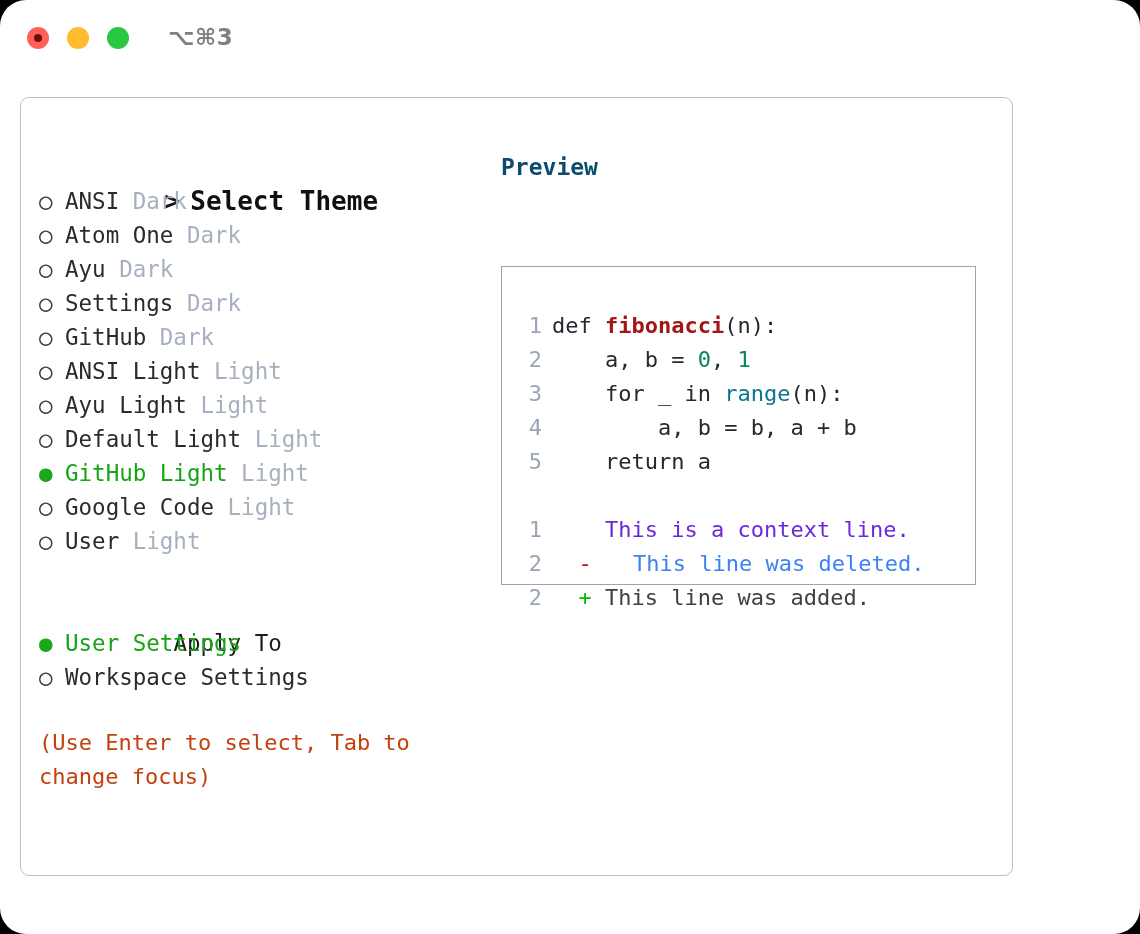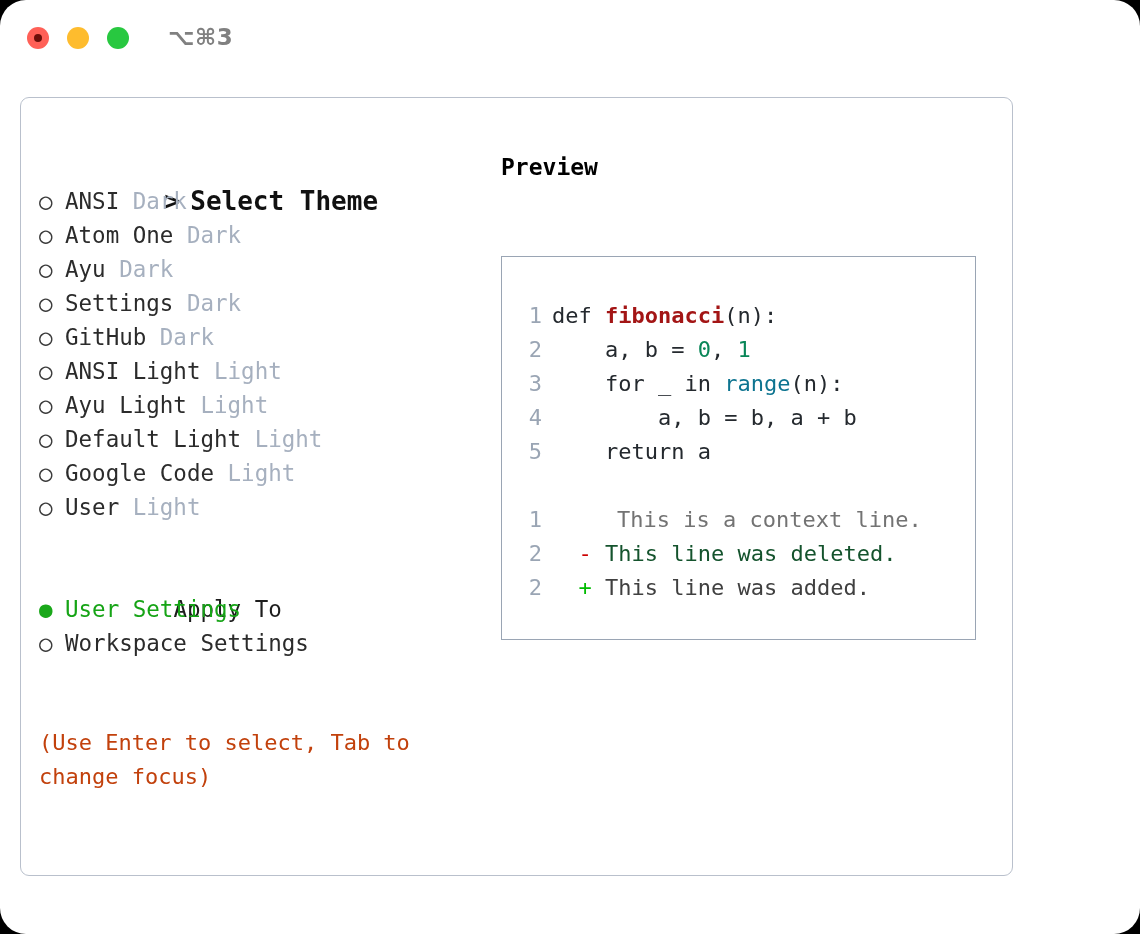--- a/index.html
+++ b/index.html
@@ -122,29 +122,29 @@
   
   #preview-column {
     position: absolute;
     left: 480px;
     top: 52px;
     width: 495px;
   }
   #preview-title {
     font-size: 23px;
     font-weight: 700;
-    color: #000000;
+    color: #0c4a6e;
     line-height: 34px;
   }
   #preview-box {
     position: absolute;
     left: 0px;
-    top: 106px;
+    top: 116px;
     width: 475px;
-    height: 384px;
+    height: 319px;
     border: 1.5px solid #9aa5b4;
     background: #ffffff;
     box-sizing: border-box;
   }
   #code-area {
     position: absolute;
     left: 18px;
     top: 42px;
     font-size: 22px;
     line-height: 34px;
@@ -156,22 +156,22 @@
     width: 22px;
     text-align: right;
     color: #9aa5b4;
     margin-right: 10px;
   }
   .tok-fn    { color: #a31515; font-weight: 600; }
   .tok-num   { color: #098658; }
   .tok-build { color: #0d7490; text-align: center; }
   .tok-plain { color: #24292e; }
 
-  .diff-ctx  { color: #737373; margin-left: 12px; }
-  .diff-del  { color: #14532d; }
+  .diff-ctx  { color: #6d28d9; }
+  .diff-del  { color: #3b82f6; margin-left: 28px; }
   .diff-add  { color: #404040; }
   .diff-mark-ctx { color: #828a94; }
   .diff-mark-del { color: #cc0000; }
   .diff-mark-add { color: #00bb00; }
   .blankline { height: 34px; }
 </style>
 </head>
 <body>
 
 <div id="page">
@@ -191,20 +191,21 @@
       </div>
       <div id="theme-items">
           <div class="row"><span class="marker">○</span><span class="label">ANSI</span><span class="variant"> Dark</span></div>
           <div class="row"><span class="marker">○</span><span class="label">Atom One</span><span class="variant"> Dark</span></div>
           <div class="row"><span class="marker">○</span><span class="label">Ayu</span><span class="variant"> Dark</span></div>
           <div class="row"><span class="marker">○</span><span class="label">Settings</span><span class="variant"> Dark</span></div>
           <div class="row"><span class="marker">○</span><span class="label">GitHub</span><span class="variant"> Dark</span></div>
           <div class="row"><span class="marker">○</span><span class="label">ANSI Light</span><span class="variant"> Light</span></div>
           <div class="row"><span class="marker">○</span><span class="label">Ayu Light</span><span class="variant"> Light</span></div>
           <div class="row"><span class="marker">○</span><span class="label">Default Light</span><span class="variant"> Light</span></div>
+          <div class="row selected"><span class="marker selected">●</span><span class="label">GitHub Light</span><span class="variant"> Light</span></div>
           <div class="row"><span class="marker">○</span><span class="label">Google Code</span><span class="variant"> Light</span></div>
           <div class="row"><span class="marker">○</span><span class="label">User</span><span class="variant"> Light</span></div>
         </div>
 
       <div class="spacer-row"></div>
 
       <div class="row" id="apply-header">
         <span class="marker">&nbsp;</span><span>Apply To</span>
       </div>
       <div id="apply-items">

